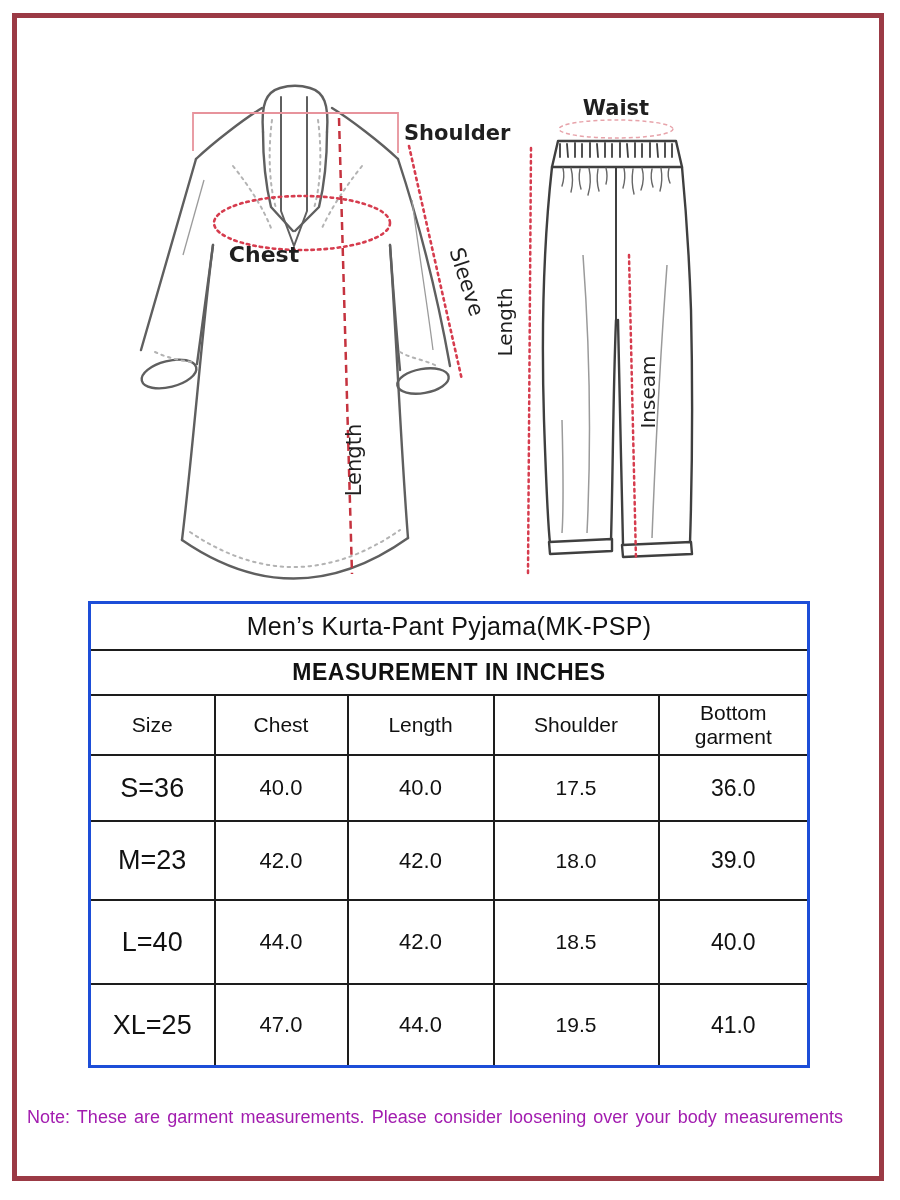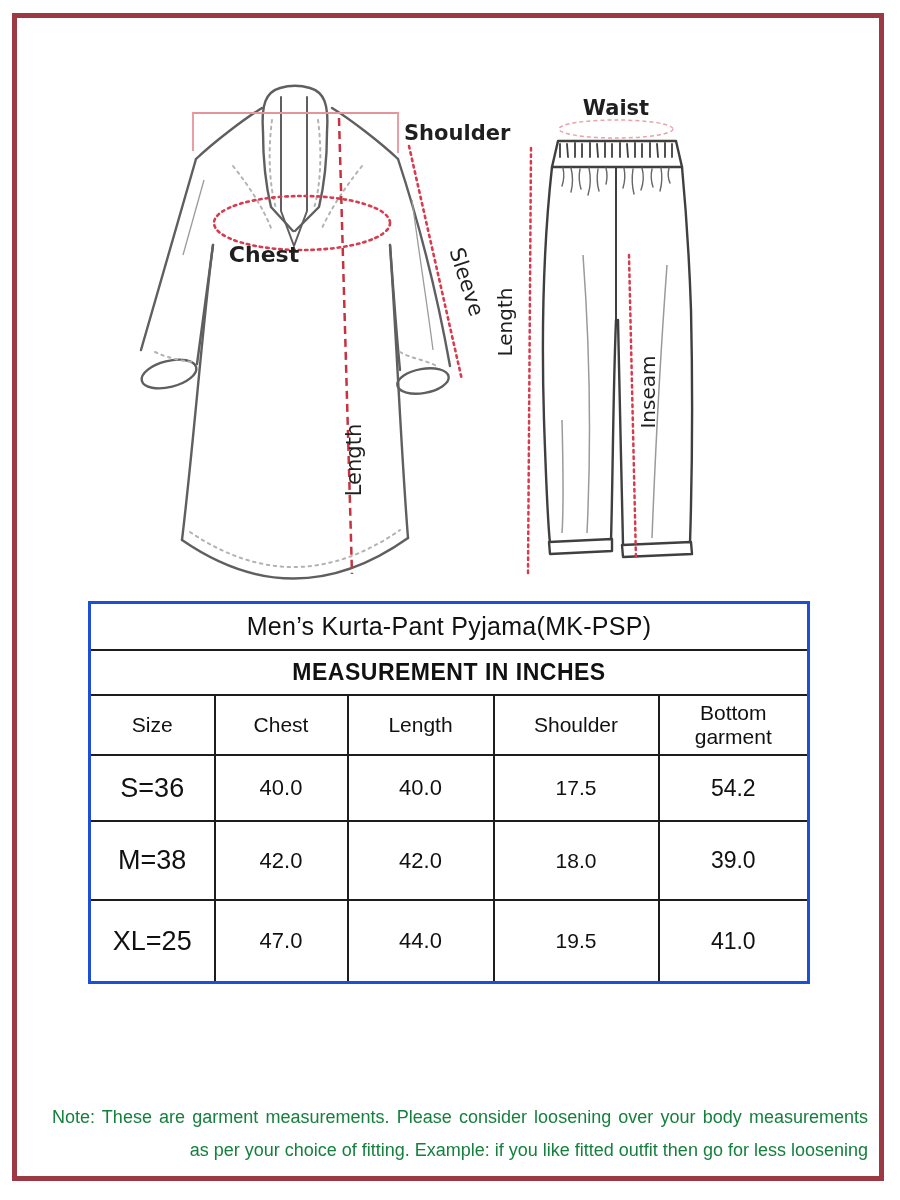--- a/index.html
+++ b/index.html
@@ -31,22 +31,22 @@
   .row-data.h4 td{height:80px;}
   td.c0{font-size:27px;}
   td.c1{font-size:22px;}
   td.c2{font-size:22px;}
   td.c3{font-size:21px;}
   td.c4{font-size:23px;}
   col.w0{width:125px;} col.w1{width:133px;} col.w2{width:146px;}
   col.w3{width:165px;} col.w4{width:150px;}
   .bl-wrap{display:inline-block;max-width:110px;}
 
-  .note{position:absolute;left:52px;top:1101px;width:816px;
-        font-size:18px;line-height:33px;color:#15803d;}
+  .note{position:absolute;left:27px;top:1101px;width:816px;
+        font-size:18px;line-height:33px;color:#a21caf;}
   .note-line1{text-align:justify;text-align-last:justify;}
   .note-line2{text-align:right;}
 </style>
 </head>
 <body>
 
 <div class="frame"></div>
 
 <svg class="diagram-svg" width="900" height="600" viewBox="0 0 900 600">
 
@@ -167,35 +167,41 @@
     <th>Chest</th>
     <th>Length</th>
     <th>Shoulder</th>
     <th><span class="bl-wrap">Bottom garment</span></th>
   </tr>
   <tr class="row-data h1">
     <td class="c0">S=36</td>
     <td class="c1">40.0</td>
     <td class="c2">40.0</td>
     <td class="c3">17.5</td>
-    <td class="c4">54.2</td>
+    <td class="c4">36.0</td>
   </tr>
   <tr class="row-data h2">
-    <td class="c0">M=38</td>
+    <td class="c0">M=23</td>
     <td class="c1">42.0</td>
     <td class="c2">42.0</td>
     <td class="c3">18.0</td>
     <td class="c4">39.0</td>
+  </tr>
+  <tr class="row-data h3">
+    <td class="c0">L=40</td>
+    <td class="c1">44.0</td>
+    <td class="c2">42.0</td>
+    <td class="c3">18.5</td>
+    <td class="c4">40.0</td>
   </tr>
   <tr class="row-data h4">
     <td class="c0">XL=25</td>
     <td class="c1">47.0</td>
     <td class="c2">44.0</td>
     <td class="c3">19.5</td>
     <td class="c4">41.0</td>
   </tr>
 </tbody>
   </table>
 
 <div class="note">
   <div class="note-line1">Note: These are garment measurements. Please consider loosening over your body measurements</div>
-  <div class="note-line2">as per your choice of fitting. Example: if you like fitted outfit then go for less loosening</div>
 </div>
 
 </body></html>

